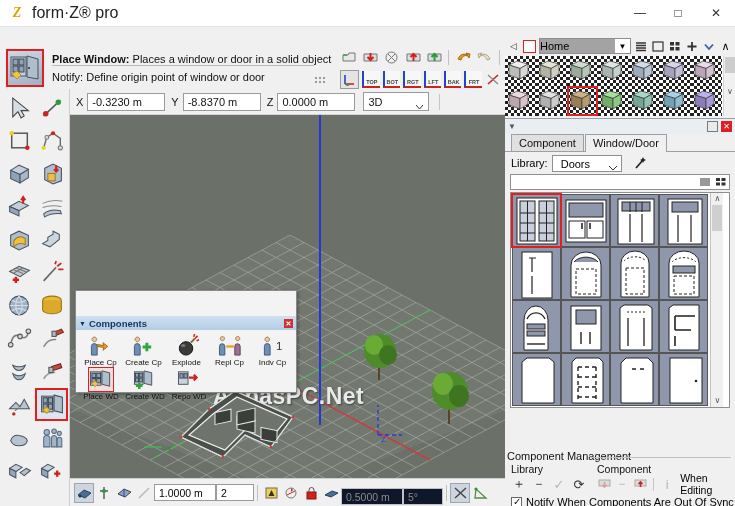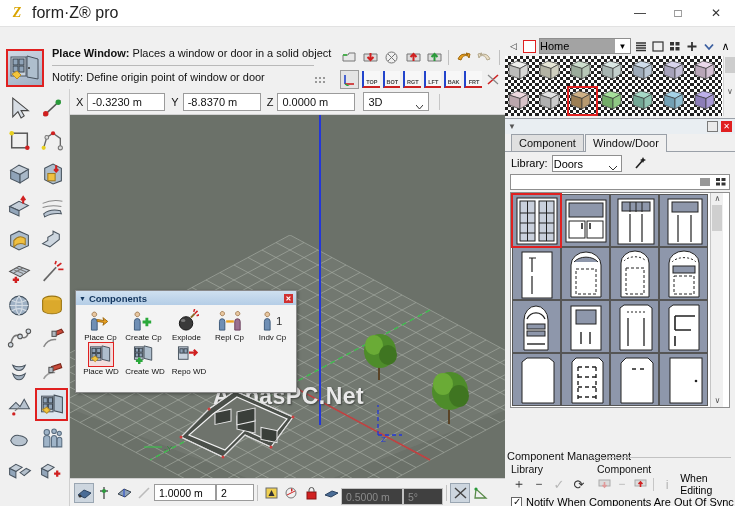--- a/index.html
+++ b/index.html
@@ -26,21 +26,21 @@
   
   .menubar{ position:absolute; left:0; top:27px; width:735px;height:20px; background:#f0f0f0;
      display:flex; align-items:center; padding-left:6px;}
   .menuitem{ padding:2px 7px; font-size:11.5px; color:#111;}
 
   
   .promptrow{ position:absolute; left:0; top:47px; width:735px; height:42px; background:#f0f0f0;}
   .toolbig{ position:absolute; left:6px; top:2px; width:38px;height:38px;
      border:2px solid #e02020; background:linear-gradient(160deg,#cfd8e4,#9fb0c4);
      display:flex;align-items:center;justify-content:center;}
-  .prompt{ position:absolute; left:52px; top:0; width:260px;}
+  .prompt{ position:absolute; left:52px; top:6px; width:260px;}
   .prompt .l1{ font-size:11px;color:#111; white-space:nowrap;}
   .prompt .l2{ font-size:11px;color:#111; white-space:nowrap; margin-top:3px;}
   .promptline{ position:absolute; left:52px; top:18px; width:262px; height:1px; background:#b9b9b9;}
   .dots{ position:absolute; left:315px; top:30px; width:10px;height:8px;
      background:
        radial-gradient(circle 1px at 1px 1px,#999 99%,transparent 100%) 0 0/4px 4px repeat;}
 
   .ttoolbar{ position:absolute; left:336px; top:46px; width:166px; height:44px;
      background:#f0f0f0; }
   .trow{ display:flex; align-items:center; height:22px; padding-left:4px; gap:3px;}
@@ -79,40 +79,40 @@
   .watermark{ position:absolute; left:143px; top:268px; font-size:23px; font-weight:bold;
      color:#e9e9e9; text-shadow:1px 1px 2px #3d403c; letter-spacing:.5px;
      font-family:"Liberation Sans",sans-serif;}
   .tree{ position:absolute; }
   .zaxis{ position:absolute; left:249px; top:0px; width:2px; height:310px; background:#2336d8;}
 
   
   .comppal{ position:absolute; left:75px; top:290px; width:222px; height:103px;
      background:#f3f3f3; border:1px solid #8a8a8a; box-shadow:1px 1px 3px rgba(0,0,0,.35);}
   .comphdr{ height:14px; background:linear-gradient(#cfe0f0,#b4cde6);
-     display:flex;align-items:center; padding:0 3px; font-size:9.5px; font-weight:bold; color:#13365e;}
+     display:flex;align-items:center; padding:0 3px; font-size:9.5px; font-weight:bold; color:#13365e;margin-top:25px;}
   .comphdr .tri{ font-size:7px; margin-right:3px;}
   .comphdr .cx{ margin-left:auto; width:9px;height:9px; background:#d03030; color:#fff;
      font-size:7px; text-align:center; line-height:9px;}
   .compbody{ padding:3px 2px 0 3px; }
   .crow{ display:flex; }
   .citem{ width:44px; display:flex; flex-direction:column; align-items:center;}
   .cico{ width:26px;height:25px; display:flex;align-items:center;justify-content:center;}
   .clbl{ font-size:8px; color:#111; margin-top:0px; white-space:nowrap;}
   .citem.sel .cico{ border:1.5px solid #e02020; background:#f3dede;}
 
   
   .statusbar{ position:absolute; left:70px; top:478px; width:435px; height:28px;
      background:#f0f0f0; border-top:1px solid #cfcfcf; display:flex; align-items:center;
      padding-left:4px; gap:0;}
   .sico{ width:20px;height:20px; display:flex;align-items:center;justify-content:center;}
   .sico.on{ background:#cdd6df; border:1px solid #9aa6b2;}
   .sfield{ width:62px;height:17px; border:1px solid #9b9b9b; background:#fff;
      font-size:10.5px; line-height:16px; padding:0 4px;}
-  .sfield.dim{ color:#8a8a8a; background:#404040; border-color:#c2c2c2;margin-top:8px;}
+  .sfield.dim{ color:#8a8a8a; background:#0f172a; border-color:#c2c2c2;margin-top:8px;}
   .sfield.small{ width:38px;}
   .sfield.ang{ width:40px;}
   .ssep{ width:1px;height:16px;background:#c2c2c2;margin:0 3px;}
 
   
   .rightcol{ position:absolute; left:505px; top:36px; width:230px; height:470px; background:#f0f0f0;}
 
   .matbar{ position:absolute; left:0; top:0; width:230px; height:20px; display:flex;
      align-items:center; background:#f0f0f0; padding:0 2px;}
   .mbarrow{ width:13px;height:13px; display:flex;align-items:center;justify-content:center;
@@ -149,21 +149,21 @@
   .wdmin{ width:11px;height:11px;border:1px solid #7a7a7a; background:#eaeaea;}
   .wdcls{ width:11px;height:11px; background:#e02020; color:#fff; font-size:8px;
      text-align:center;line-height:11px;}
   .tabs{ display:flex; height:18px; padding-left:6px; border-bottom:1px solid #9aa0a8;
      align-items:flex-end;}
   .tab{ padding:2px 7px; font-size:11px; border:1px solid #9aa0a8; border-bottom:none;
      background:#e0e0e0; margin-right:1px; color:#111;}
   .tab.active{ background:#f0f0f0; position:relative; top:1px; padding-bottom:3px;}
   .libRow{ display:flex; align-items:center; height:22px; padding-left:6px; gap:4px;}
   .libsel{ width:70px;height:17px; border:1px solid #8f8f8f; background:#fff; font-size:11px;
-     line-height:16px; padding-left:1px; position:relative;}
+     line-height:16px; padding-left:8px; position:relative;}
   .libsel .ch{ position:absolute; right:4px; top:5px; font-size:7px;}
   .wandico{ width:16px;height:16px; margin-left:6px; display:flex;align-items:center;
      justify-content:center;}
   .wdtoolrow{ margin:0 5px; height:16px; border:1px solid #8f8f8f; background:#fff;
      display:flex; align-items:center; justify-content:flex-end; padding-right:2px; gap:3px;}
   .wdtoolrow .ti{ width:13px;height:12px; display:flex;align-items:center;justify-content:center;}
 
   .doorwrap{ margin:2px 5px 0 5px; height:216px; background:#fff; border:1px solid #8f8f8f;
      display:flex;}
   .doorgrid{ width:199px; display:flex; flex-wrap:wrap; padding:1px;}

